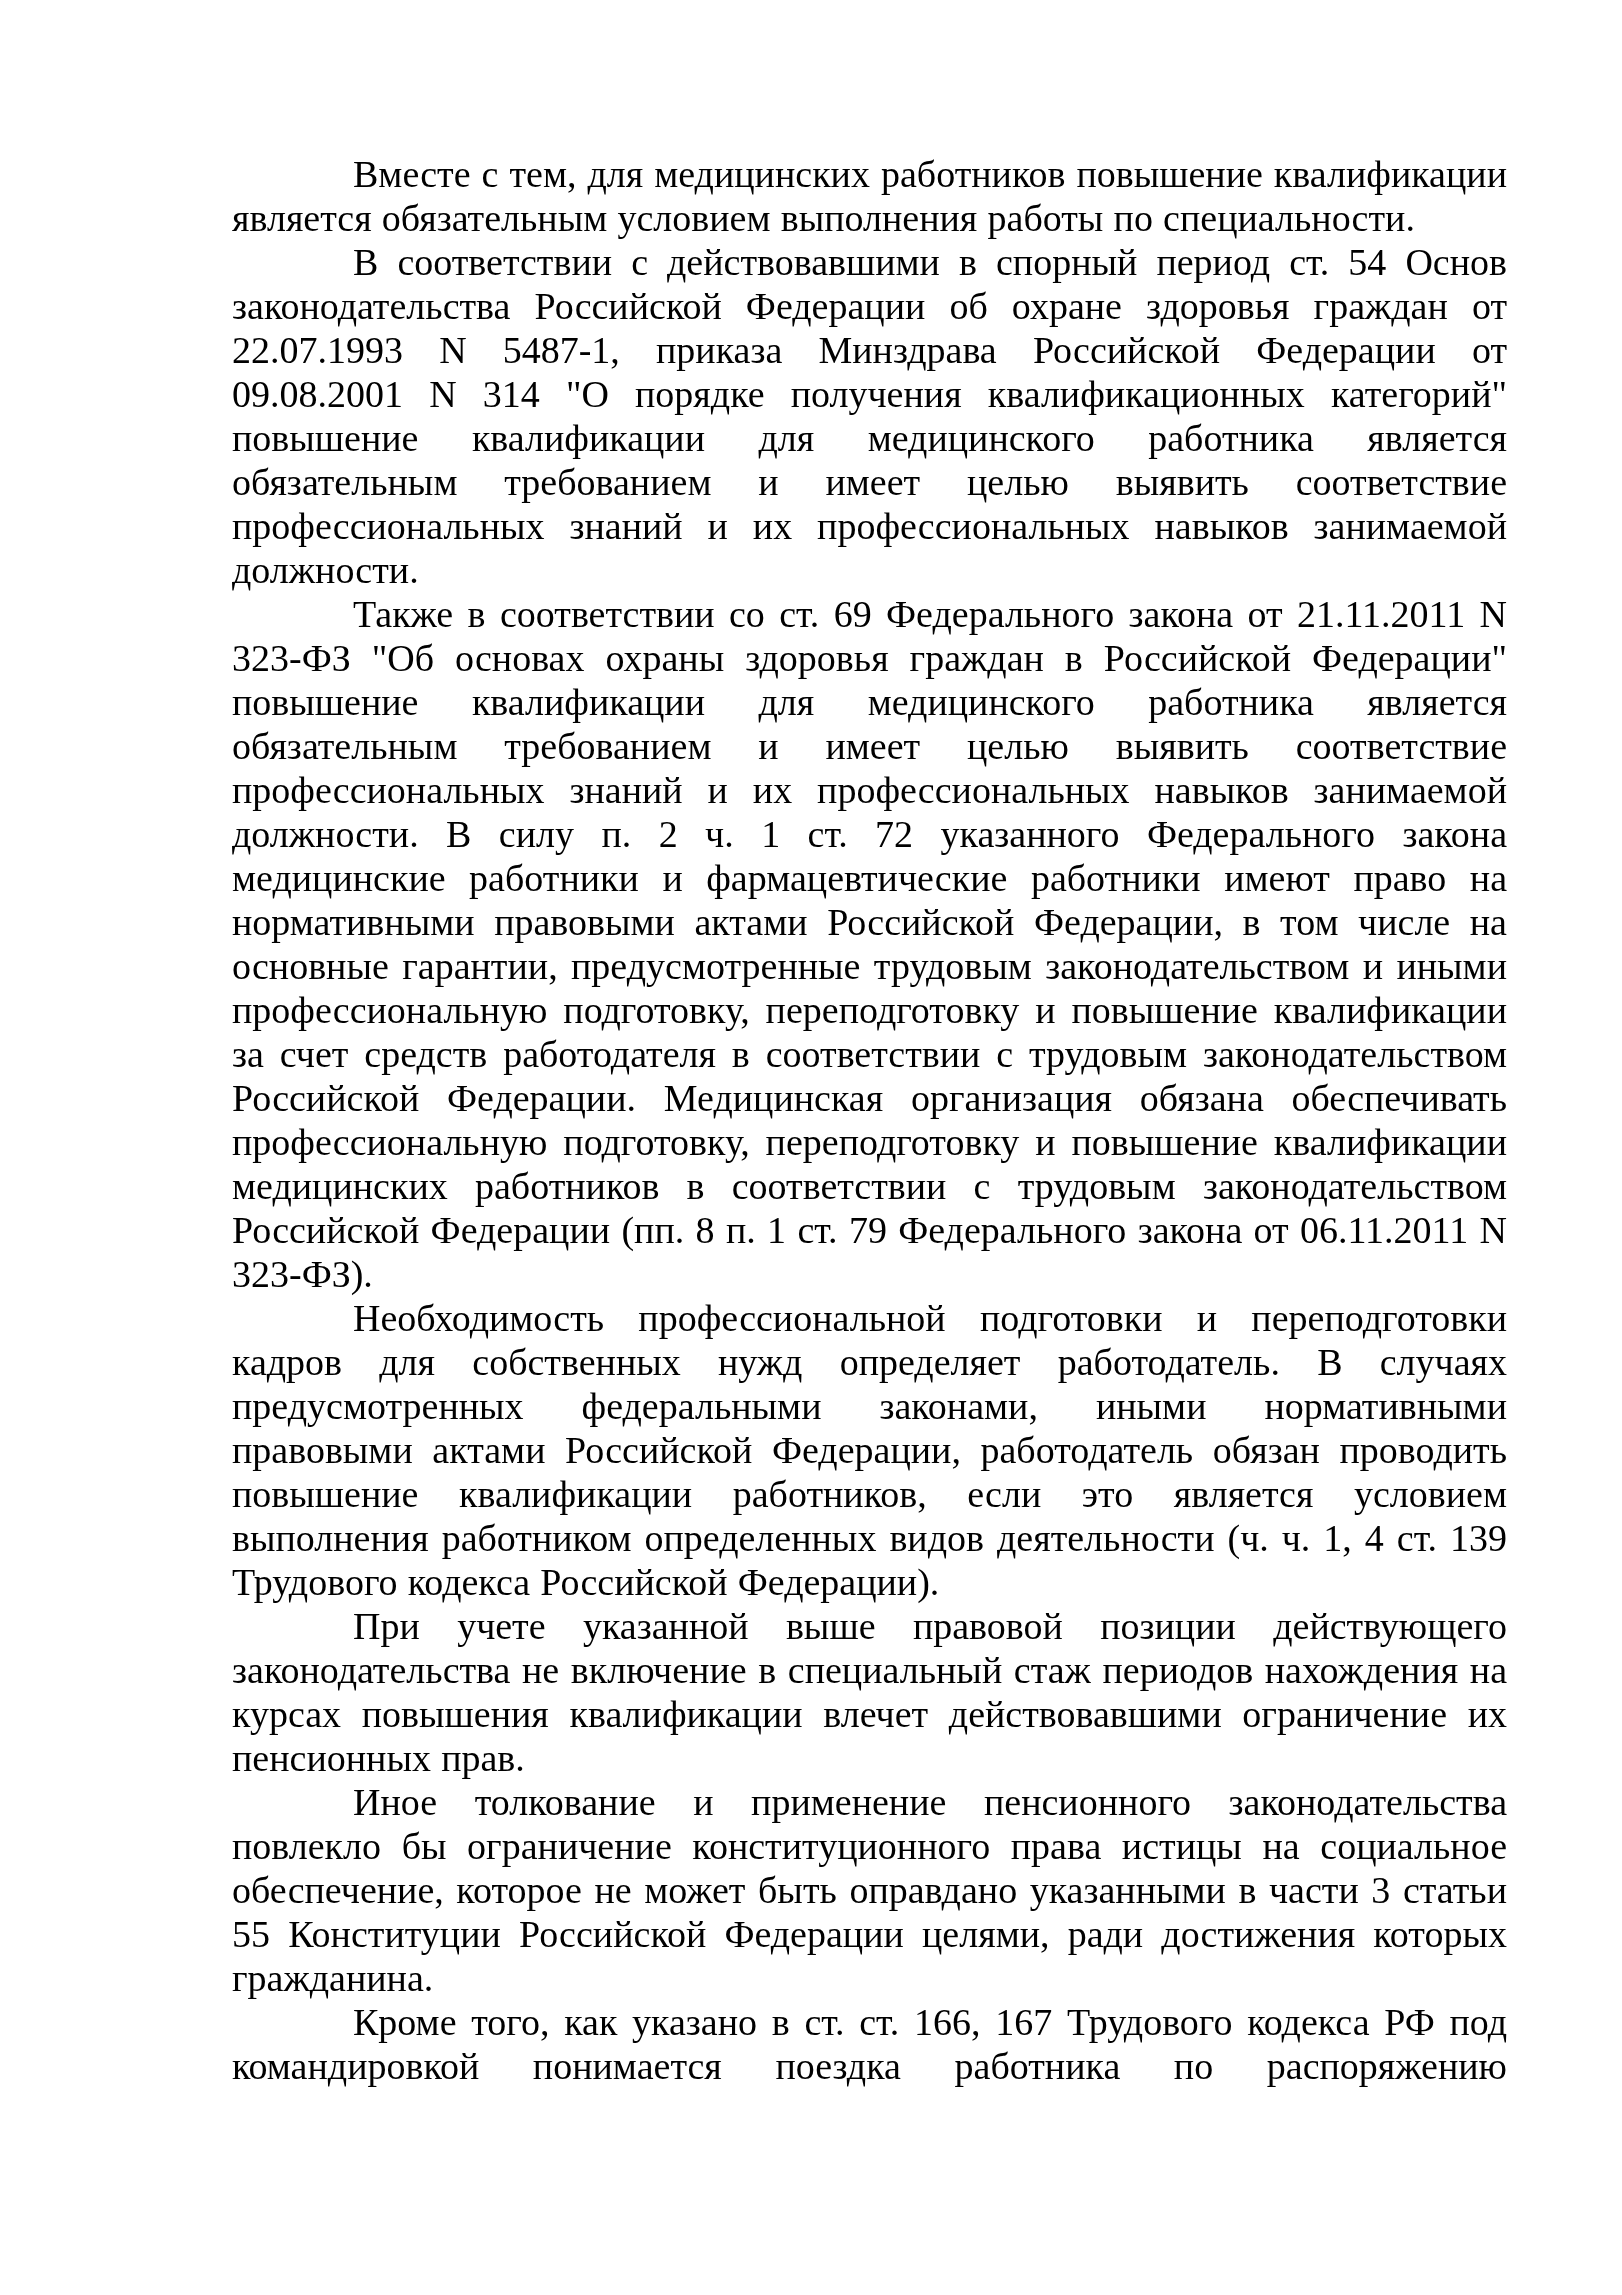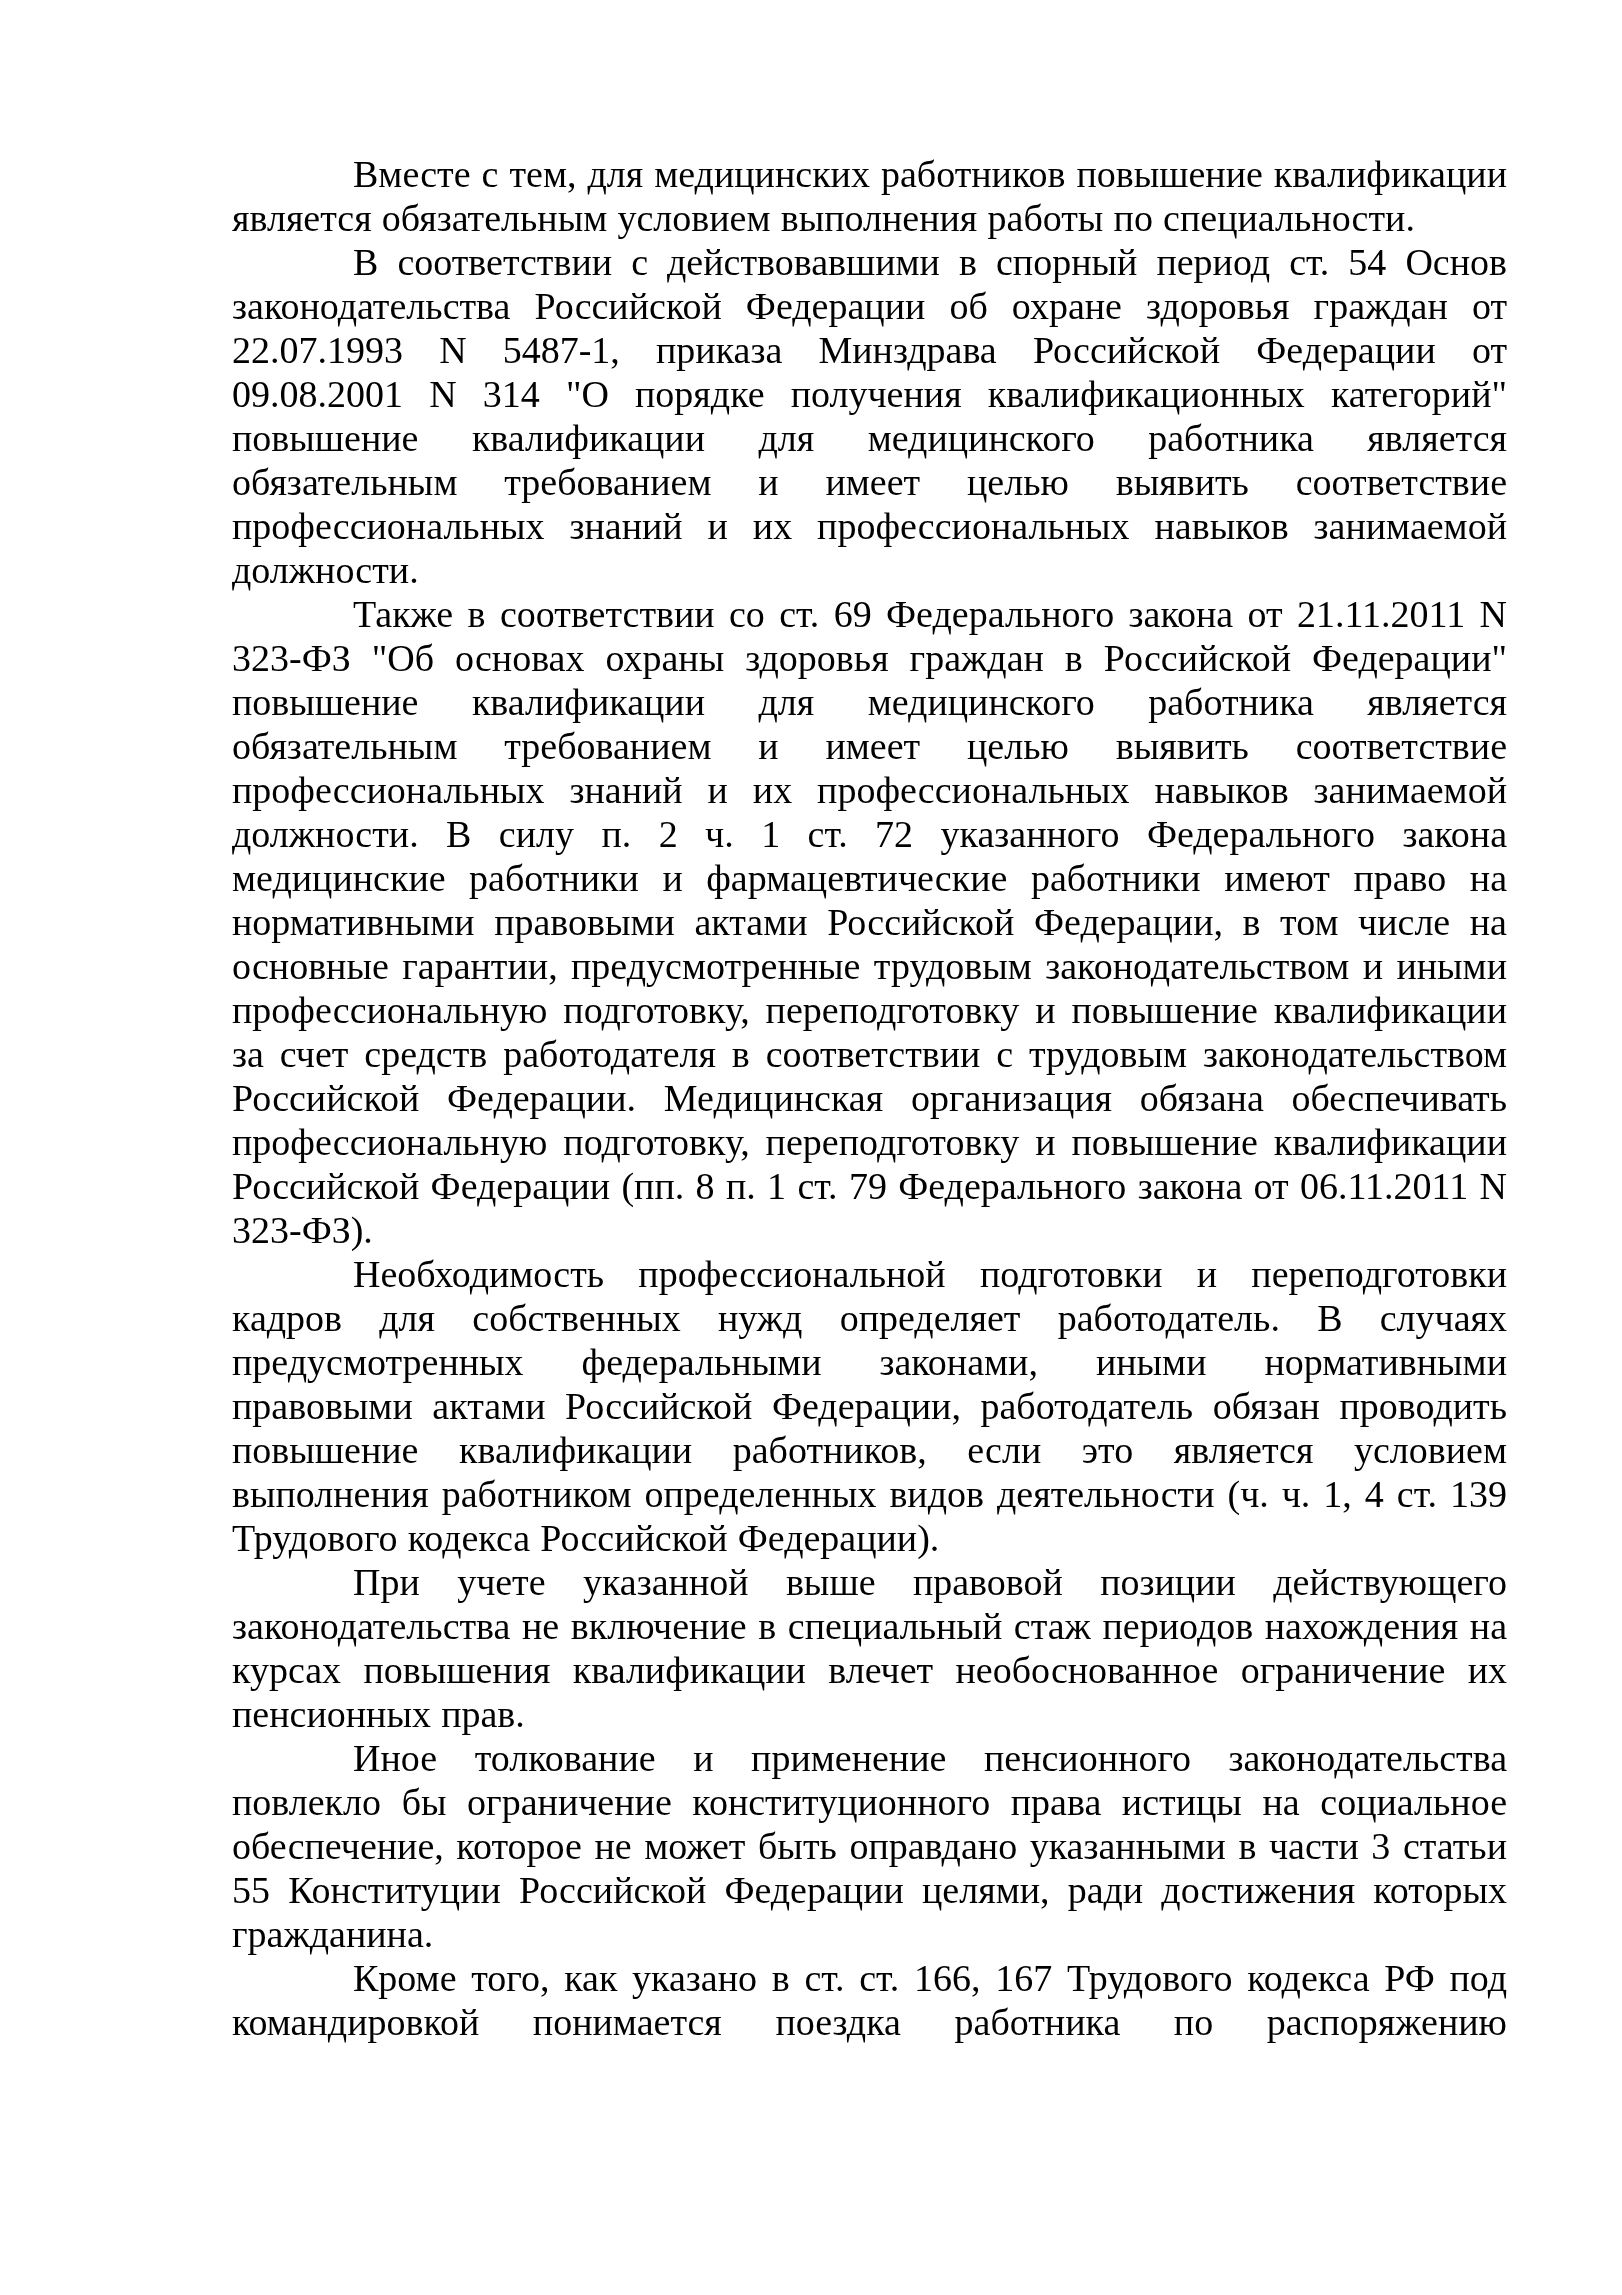--- a/index.html
+++ b/index.html
@@ -66,36 +66,37 @@
         <div class="line">обязательным требованием и имеет целью выявить соответствие</div>
         <div class="line">профессиональных знаний и их профессиональных навыков занимаемой</div>
         <div class="line">должности. В силу п. 2 ч. 1 ст. 72 указанного Федерального закона</div>
         <div class="line">медицинские работники и фармацевтические работники имеют право на</div>
         <div class="line">нормативными правовыми актами Российской Федерации, в том числе на</div>
         <div class="line">основные гарантии, предусмотренные трудовым законодательством и иными</div>
         <div class="line">профессиональную подготовку, переподготовку и повышение квалификации</div>
         <div class="line">за счет средств работодателя в соответствии с трудовым законодательством</div>
         <div class="line">Российской Федерации. Медицинская организация обязана обеспечивать</div>
         <div class="line">профессиональную подготовку, переподготовку и повышение квалификации</div>
+        <div class="line">медицинских работников в соответствии с трудовым законодательством</div>
         <div class="line">Российской Федерации (пп. 8 п. 1 ст. 79 Федерального закона от 06.11.2011 N</div>
         <div class="line last">323-ФЗ).</div>
       </div>
       <div class="paragraph">
         <div class="line indent">Необходимость профессиональной подготовки и переподготовки</div>
         <div class="line">кадров для собственных нужд определяет работодатель. В случаях</div>
         <div class="line">предусмотренных федеральными законами, иными нормативными</div>
         <div class="line">правовыми актами Российской Федерации, работодатель обязан проводить</div>
         <div class="line">повышение квалификации работников, если это является условием</div>
         <div class="line">выполнения работником определенных видов деятельности (ч. ч. 1, 4 ст. 139</div>
         <div class="line last">Трудового кодекса Российской Федерации).</div>
       </div>
       <div class="paragraph">
         <div class="line indent">При учете указанной выше правовой позиции действующего</div>
         <div class="line">законодательства не включение в специальный стаж периодов нахождения на</div>
-        <div class="line">курсах повышения квалификации влечет необоснованное ограничение их</div>
+        <div class="line">курсах повышения квалификации влечет действовавшими ограничение их</div>
         <div class="line last">пенсионных прав.</div>
       </div>
       <div class="paragraph">
         <div class="line indent">Иное толкование и применение пенсионного законодательства</div>
         <div class="line">повлекло бы ограничение конституционного права истицы на социальное</div>
         <div class="line">обеспечение, которое не может быть оправдано указанными в части 3 статьи</div>
         <div class="line">55 Конституции Российской Федерации целями, ради достижения которых</div>
         <div class="line last">гражданина.</div>
       </div>
       <div class="paragraph">

